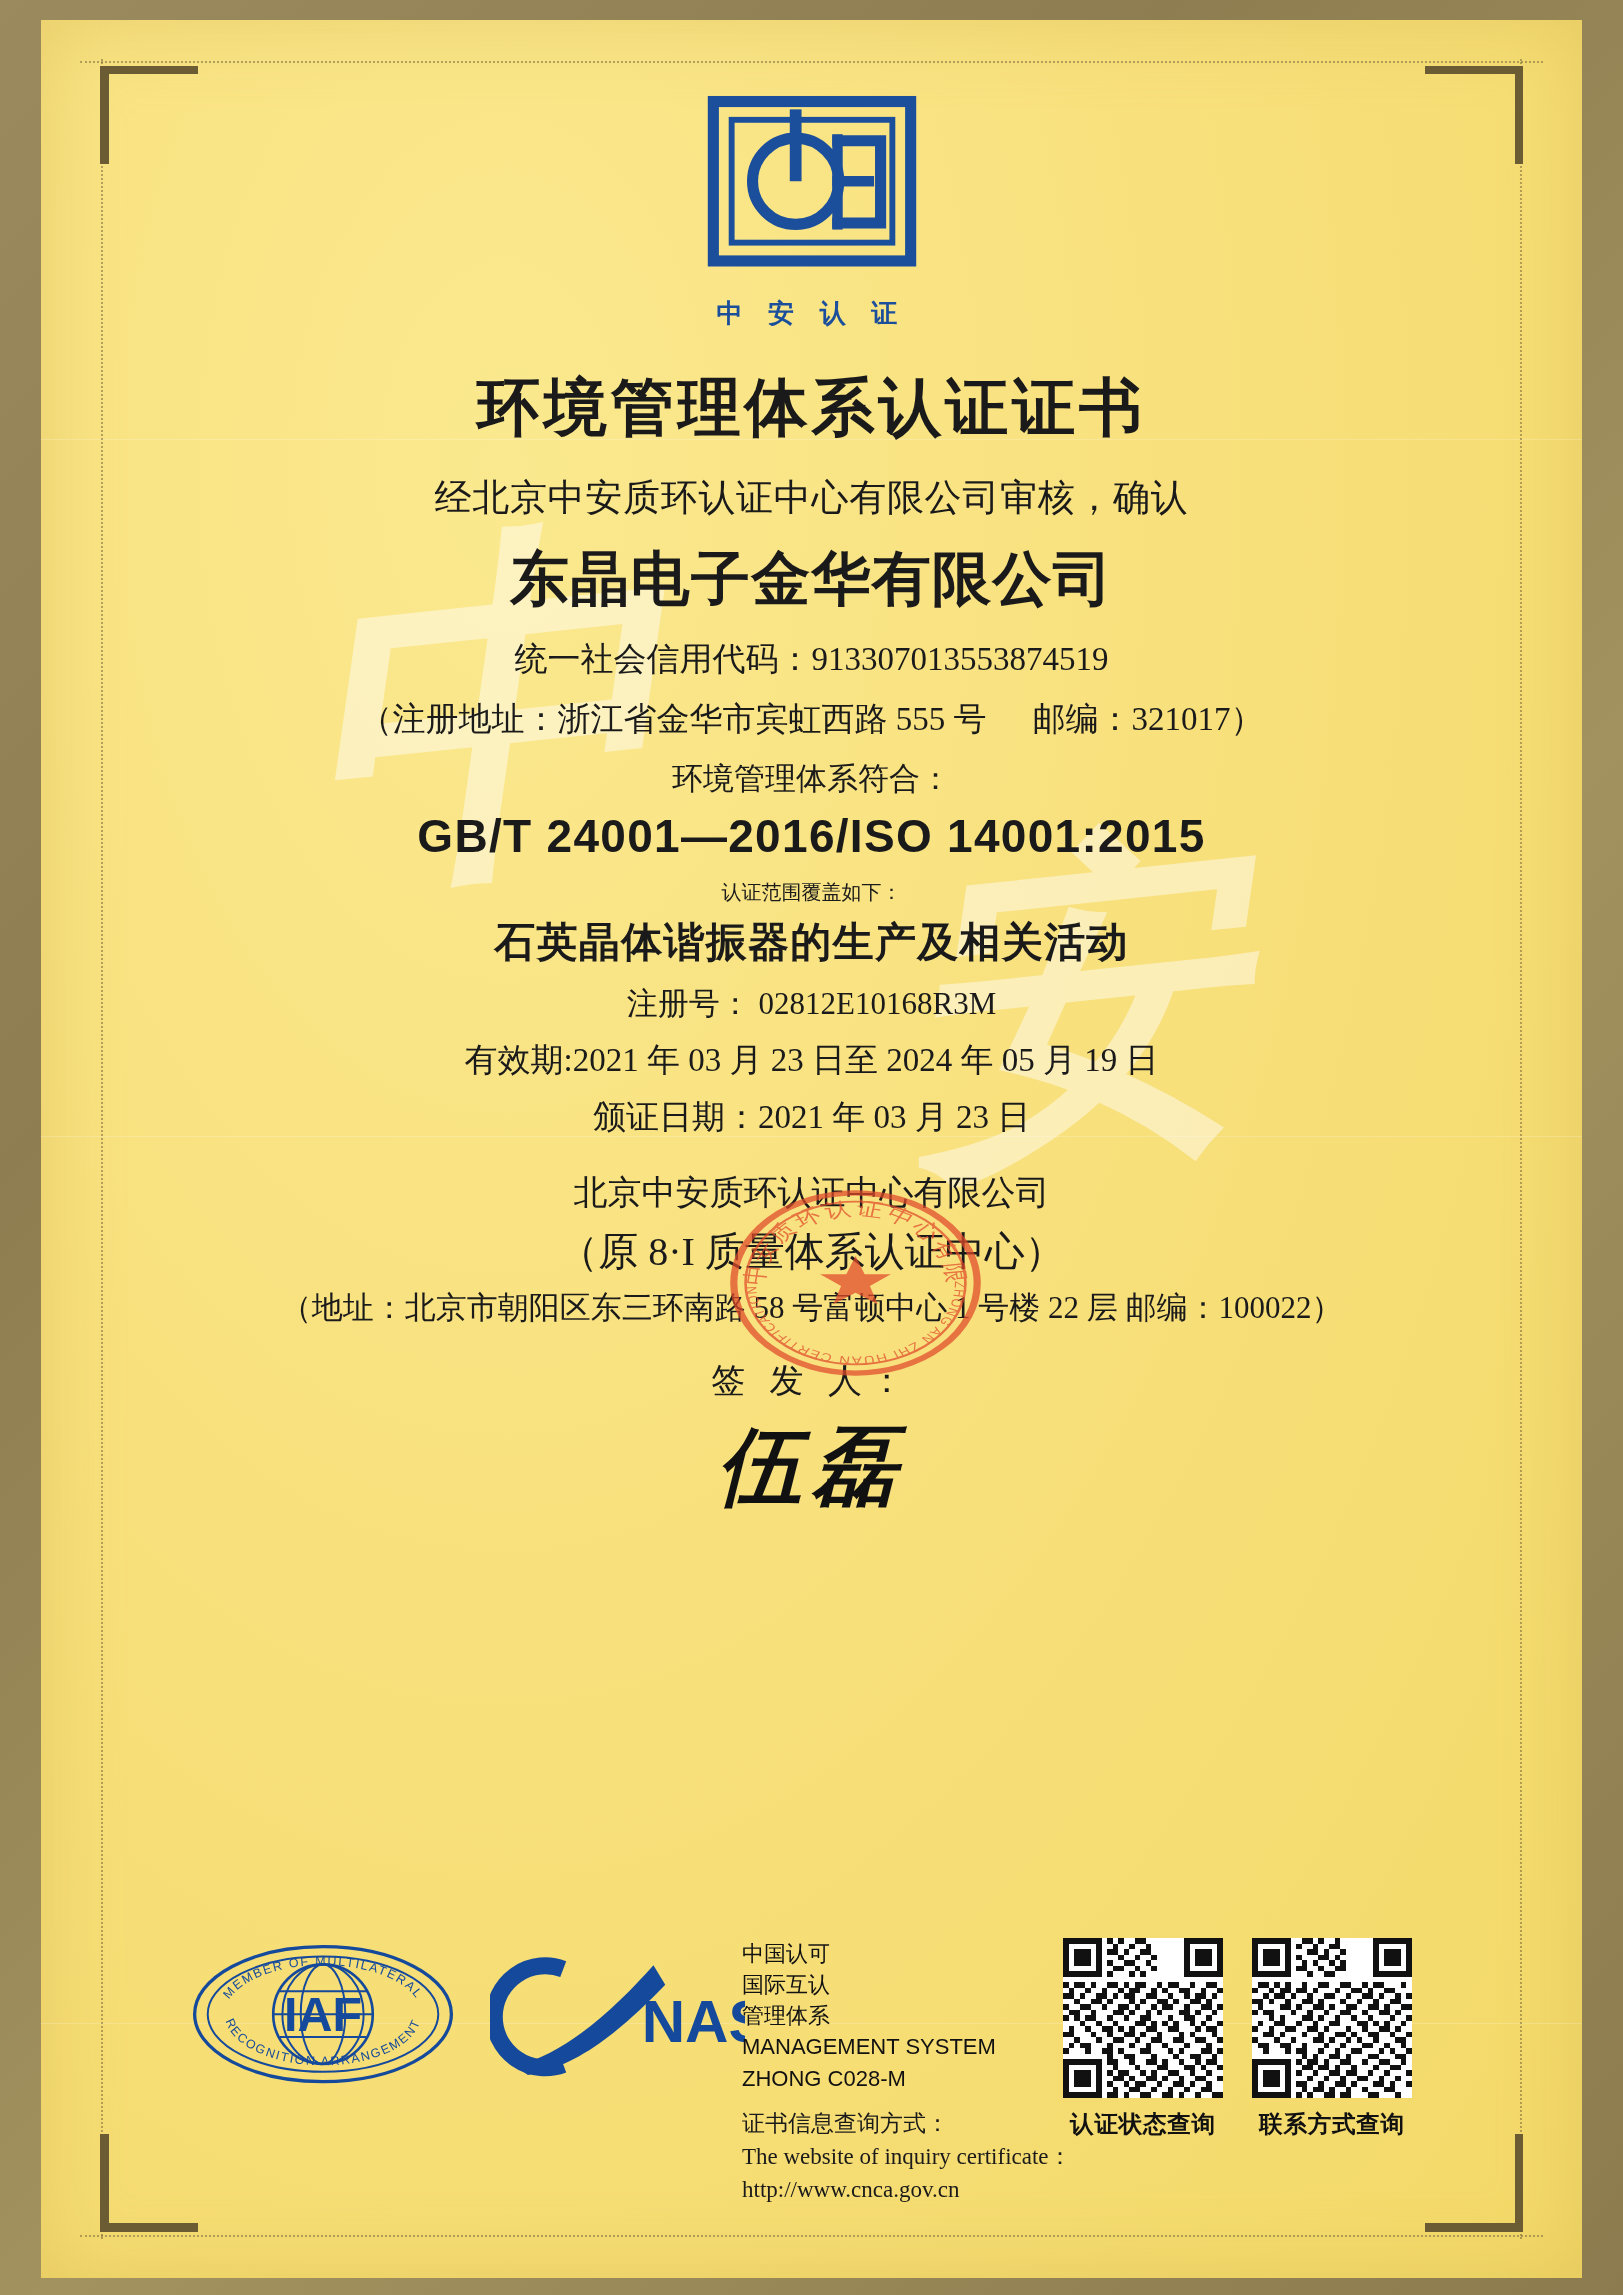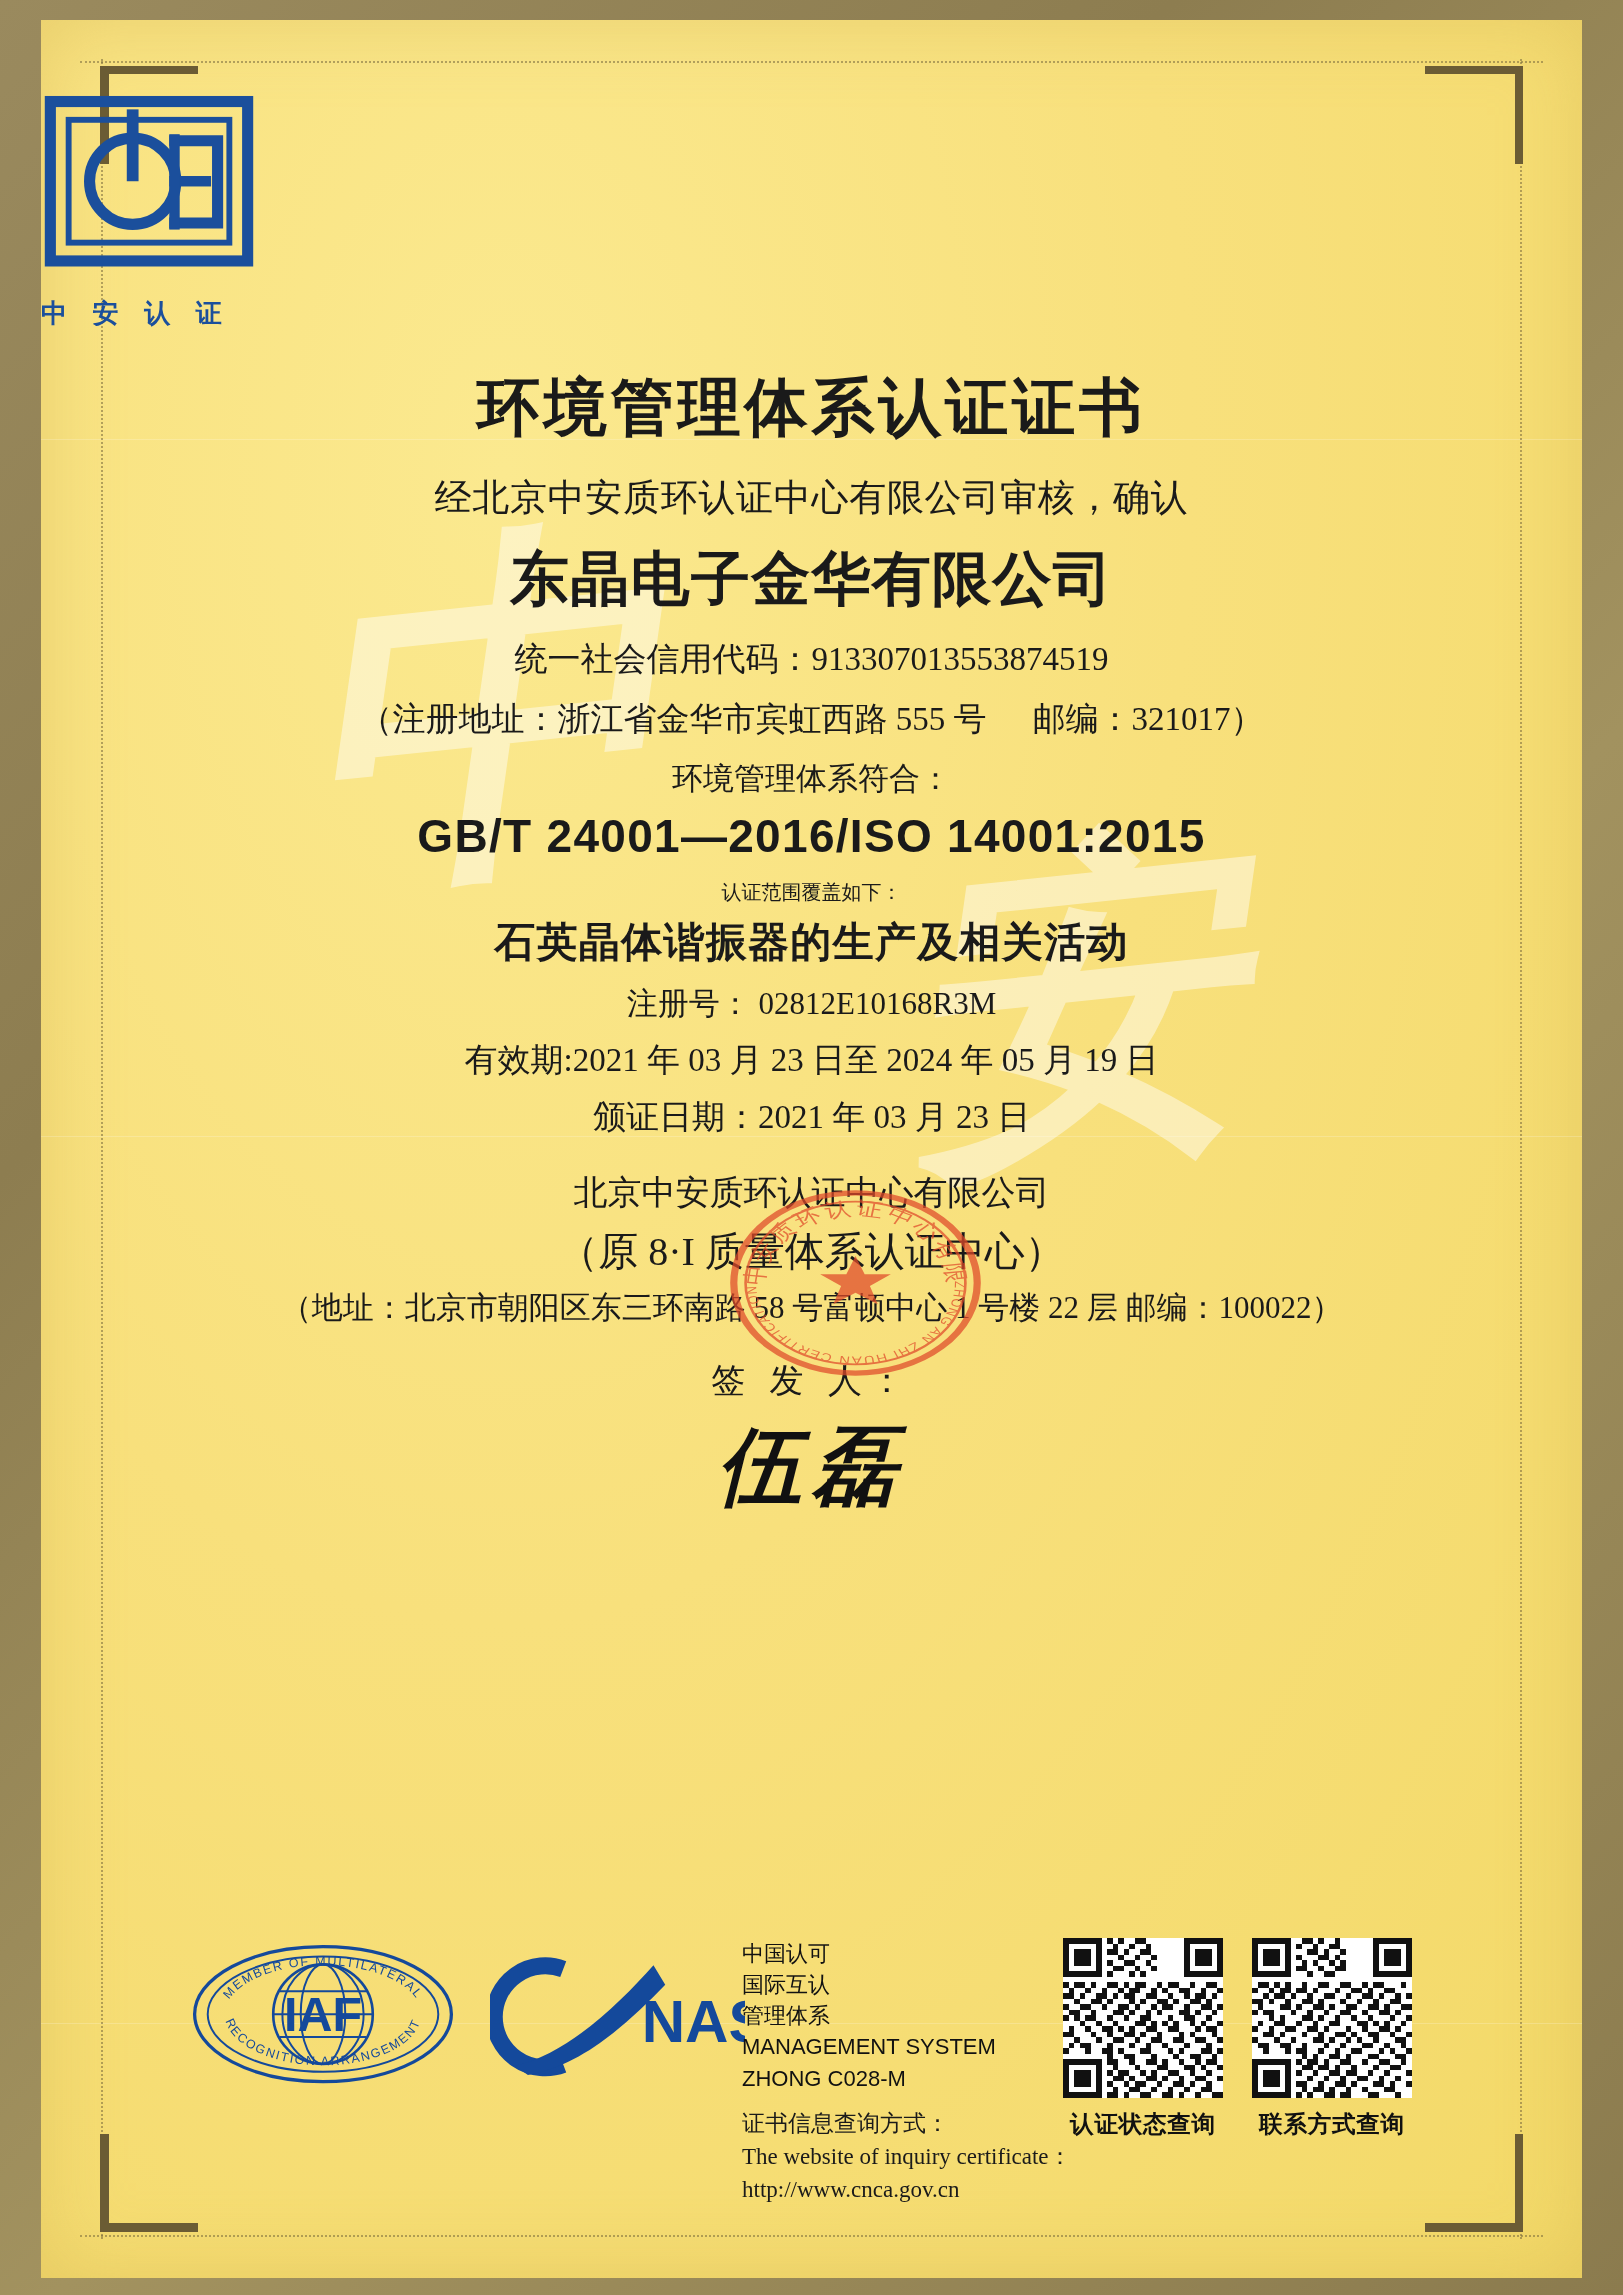--- a/index.html
+++ b/index.html
@@ -109,21 +109,21 @@
     transform: rotate(-6deg);
   }
   #watermark .wm1 { position: absolute; left: 39px;  top: 0px; }
   #watermark .wm2 { position: absolute; left: 641px; top: 308px; font-size: 340px;}
 
   
   #logo-wrap {
     position: absolute;
     left: 0; right: 0;
     top: 75px;
-    text-align: left;
+    text-align: center;
   }
   #logo-mark {
     display: inline-block;
     width: 216px;
     height: 196px;
   }
   #logo-caption {
     margin-top: 3.9px;
     font-family: "Liberation Sans", sans-serif;
     font-size: 26px;

